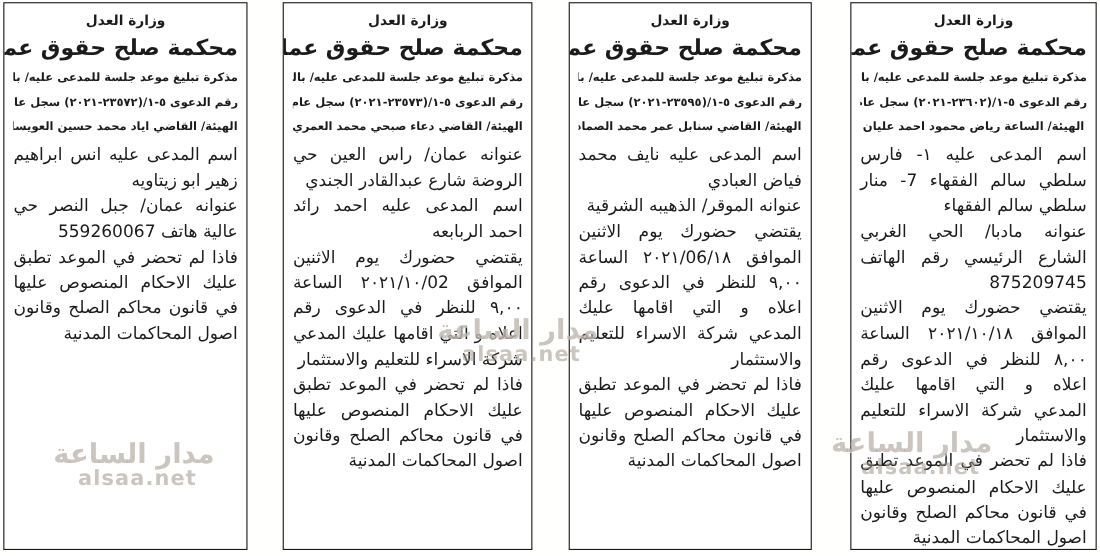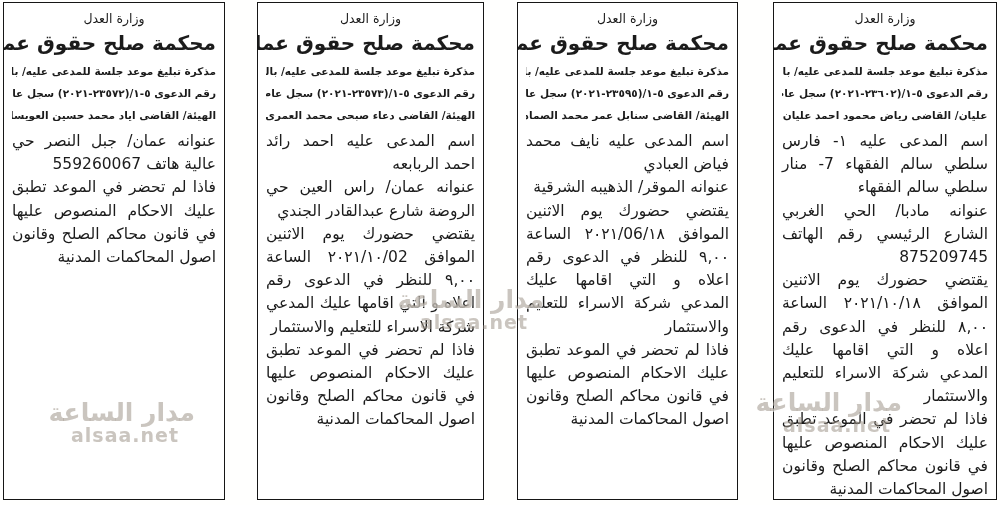--- a/index.html
+++ b/index.html
@@ -30,21 +30,21 @@
     z-index: 2;
   }
   .notice.n0 { left: 773px; width: 224px; }
   .notice.n1 { left: 517px; width: 221px; }
   .notice.n2 { left: 257px; width: 227px; }
   .notice.n3 { left: 3px;   width: 222px; }
 
   .ministry {
     text-align: center;
     font-size: 12.5px;
-    font-weight: normal;
+    font-weight: bold;
     margin-top: 4px;
     white-space: nowrap;
   }
   .court {
     text-align: center;
     font-size: 20px;
     font-weight: bold;
     margin-top: 5px;
     white-space: nowrap;
   }
@@ -94,21 +94,21 @@
 </head>
 <body>
 
 <div class="sheet">
 
   <article class="notice n0">
     <div class="ministry">وزارة العدل</div>
     <div class="court">محكمة صلح حقوق عمان</div>
     <div class="meta">مذكرة تبليغ موعد جلسة للمدعى عليه/ بالنشر</div>
     <div class="meta">رقم الدعوى ٥-١/(٢٣٦٠٢-٢٠٢١) سجل عام</div>
-    <div class="meta">عليان/ القاضي رياض محمود احمد عليان</div>
+    <div class="meta">الهيئة/ الساعة رياض محمود احمد عليان</div>
     <div class="body">
       <p>اسم المدعى عليه ١- فارس سلطي سالم الفقهاء 7- منار سلطي سالم الفقهاء</p>
       <p>عنوانه مادبا/ الحي الغربي الشارع الرئيسي رقم الهاتف 875209745</p>
       <p>يقتضي حضورك يوم الاثنين الموافق ٢٠٢١/١٠/١٨ الساعة ٨,٠٠ للنظر في الدعوى رقم اعلاه و التي اقامها عليك المدعي شركة الاسراء للتعليم والاستثمار</p>
       <p>فاذا لم تحضر في الموعد تطبق عليك الاحكام المنصوص عليها في قانون محاكم الصلح وقانون اصول المحاكمات المدنية</p>
     </div>
   </article>
 
   <article class="notice n1">
     <div class="ministry">وزارة العدل</div>
@@ -124,34 +124,35 @@
     </div>
   </article>
 
   <article class="notice n2">
     <div class="ministry">وزارة العدل</div>
     <div class="court">محكمة صلح حقوق عمان</div>
     <div class="meta">مذكرة تبليغ موعد جلسة للمدعى عليه/ بالنشر</div>
     <div class="meta">رقم الدعوى ٥-١/(٢٣٥٧٣-٢٠٢١) سجل عام</div>
     <div class="meta">الهيئة/ القاضي دعاء صبحي محمد العمري</div>
     <div class="body">
+      <p>عنوانه عمان/ راس العين حي الروضة شارع عبدالقادر الجندي</p>
       <p>اسم المدعى عليه احمد رائد احمد الربابعه</p>
-      <p>عنوانه عمان/ راس العين حي الروضة شارع عبدالقادر الجندي</p>
       <p>يقتضي حضورك يوم الاثنين الموافق ٢٠٢١/١٠/02 الساعة ٩,٠٠ للنظر في الدعوى رقم اعلاه و التي اقامها عليك المدعي شركة الاسراء للتعليم والاستثمار</p>
       <p>فاذا لم تحضر في الموعد تطبق عليك الاحكام المنصوص عليها في قانون محاكم الصلح وقانون اصول المحاكمات المدنية</p>
     </div>
   </article>
 
   <article class="notice n3">
     <div class="ministry">وزارة العدل</div>
     <div class="court">محكمة صلح حقوق عمان</div>
     <div class="meta">مذكرة تبليغ موعد جلسة للمدعى عليه/ بالنشر</div>
     <div class="meta">رقم الدعوى ٥-١/(٢٣٥٧٢-٢٠٢١) سجل عام</div>
     <div class="meta">الهيئة/ القاضي اياد محمد حسين العويسات</div>
     <div class="body">
+      <p>اسم المدعى عليه انس ابراهيم زهير ابو زيتاويه</p>
       <p>عنوانه عمان/ جبل النصر حي عالية هاتف 559260067</p>
       <p>فاذا لم تحضر في الموعد تطبق عليك الاحكام المنصوص عليها في قانون محاكم الصلح وقانون اصول المحاكمات المدنية</p>
     </div>
   </article>
 
   <div class="wm wm1">
     <div class="wm-ar">مدار الساعة</div>
     <div class="wm-en">alsaa.net</div>
   </div>
   <div class="wm wm2">

